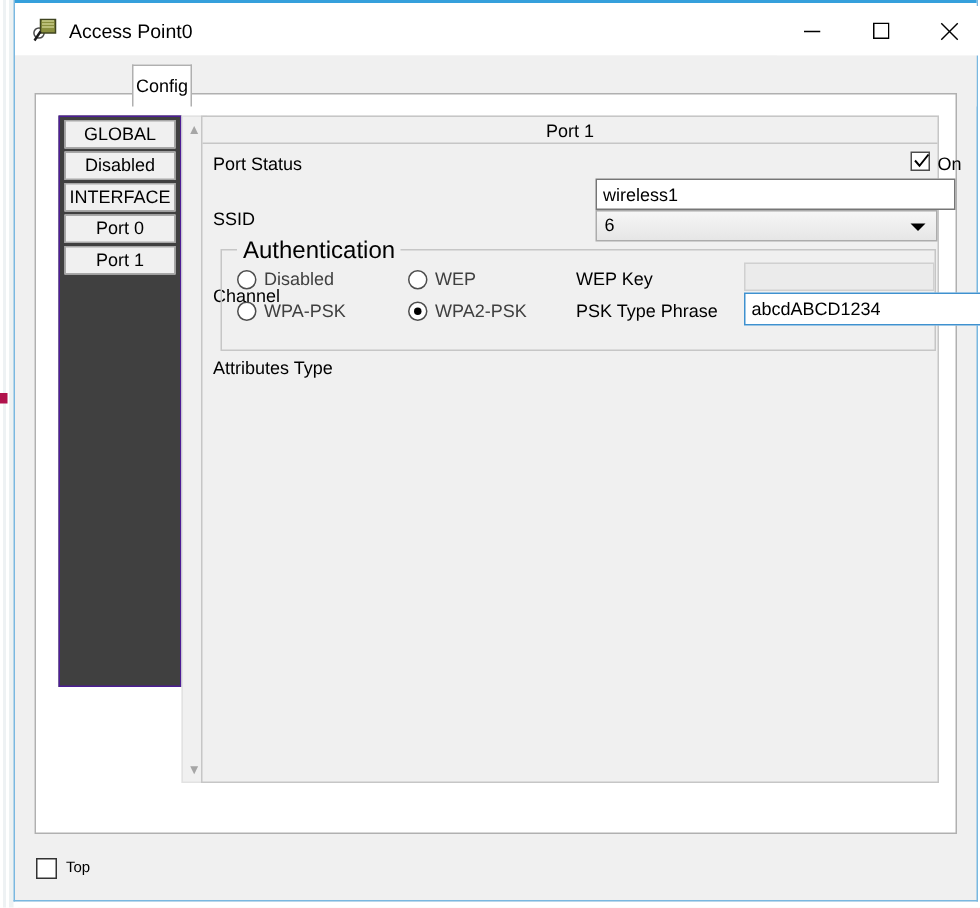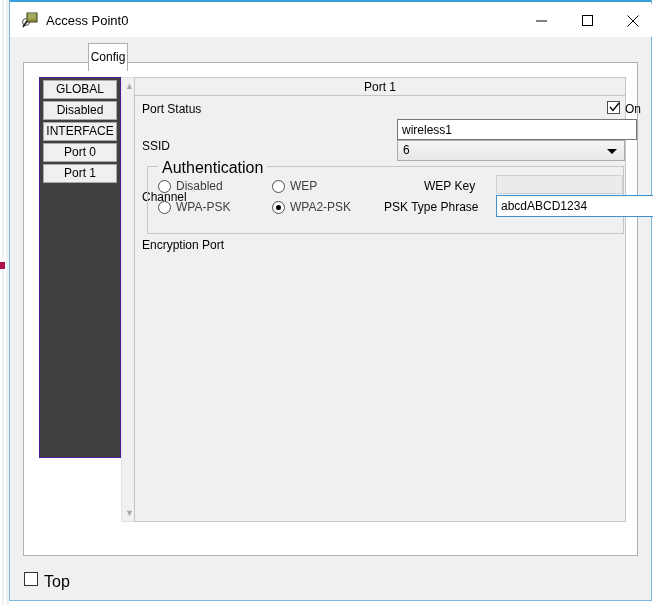--- a/index.html
+++ b/index.html
@@ -321,21 +321,21 @@
     left: 18px; top: 0px;
     font-size: 12px;
     color: #404040;
     white-space: nowrap;
   }
   #rb-disabled { left: 10px; top: 12px; }
   #rb-wep      { left: 124px; top: 12px; }
   #rb-wpapsk   { left: 10px; top: 33px; }
   #rb-wpa2psk  { left: 124px; top: 33px; }
 
-  #lbl-wepkey { left: 236px; top: 12px; margin-left: 40px; }
+  #lbl-wepkey { left: 236px; top: 12px; }
   #wepkey-input {
     position: absolute;
     left: 348px; top: 8px;
     width: 127px; height: 19px;
     background: #ebebeb;
     border: 1px solid #d0d0d0;
     box-sizing: border-box;
     font-family: "Liberation Sans", sans-serif;
     font-size: 12px;
     padding: 0 4px;
@@ -372,21 +372,21 @@
     left: 14px; top: 572px;
     width: 14px; height: 14px;
     border: 1px solid #333333;
     background: #ffffff;
     box-sizing: border-box;
     cursor: default;
   }
   #footer-top-label {
     position: absolute;
     left: 34px; top: 573px;
-    font-size: 16px;
+    font-size: 10px;
     color: #000;
   }
 </style>
 </head>
 <body>
 
 <div id="host-bg"></div>
 <div id="host-stripe-a"></div>
 <div id="host-stripe-b"></div>
 <div id="host-red-mark"></div>
@@ -487,21 +487,21 @@
           <span class="rlabel">WPA2-PSK</span>
         </div>
 
         <span class="lbl" id="lbl-wepkey">WEP Key</span>
         <input id="wepkey-input" type="text" disabled="" value="" style="">
 
         <span class="lbl" id="lbl-psk">PSK Type Phrase</span>
         <input id="psk-input" type="text" value="abcdABCD1234" style="">
       </div>
 
-      <span class="lbl" id="lbl-encryption">Encryption Port</span>
+      <span class="lbl" id="lbl-encryption">Attributes Type</span>
 
     </div>
   </div>
 
   <div id="footer-top-check"></div>
   <span id="footer-top-label">Top</span>
 
 </div>
 
 </body></html>

